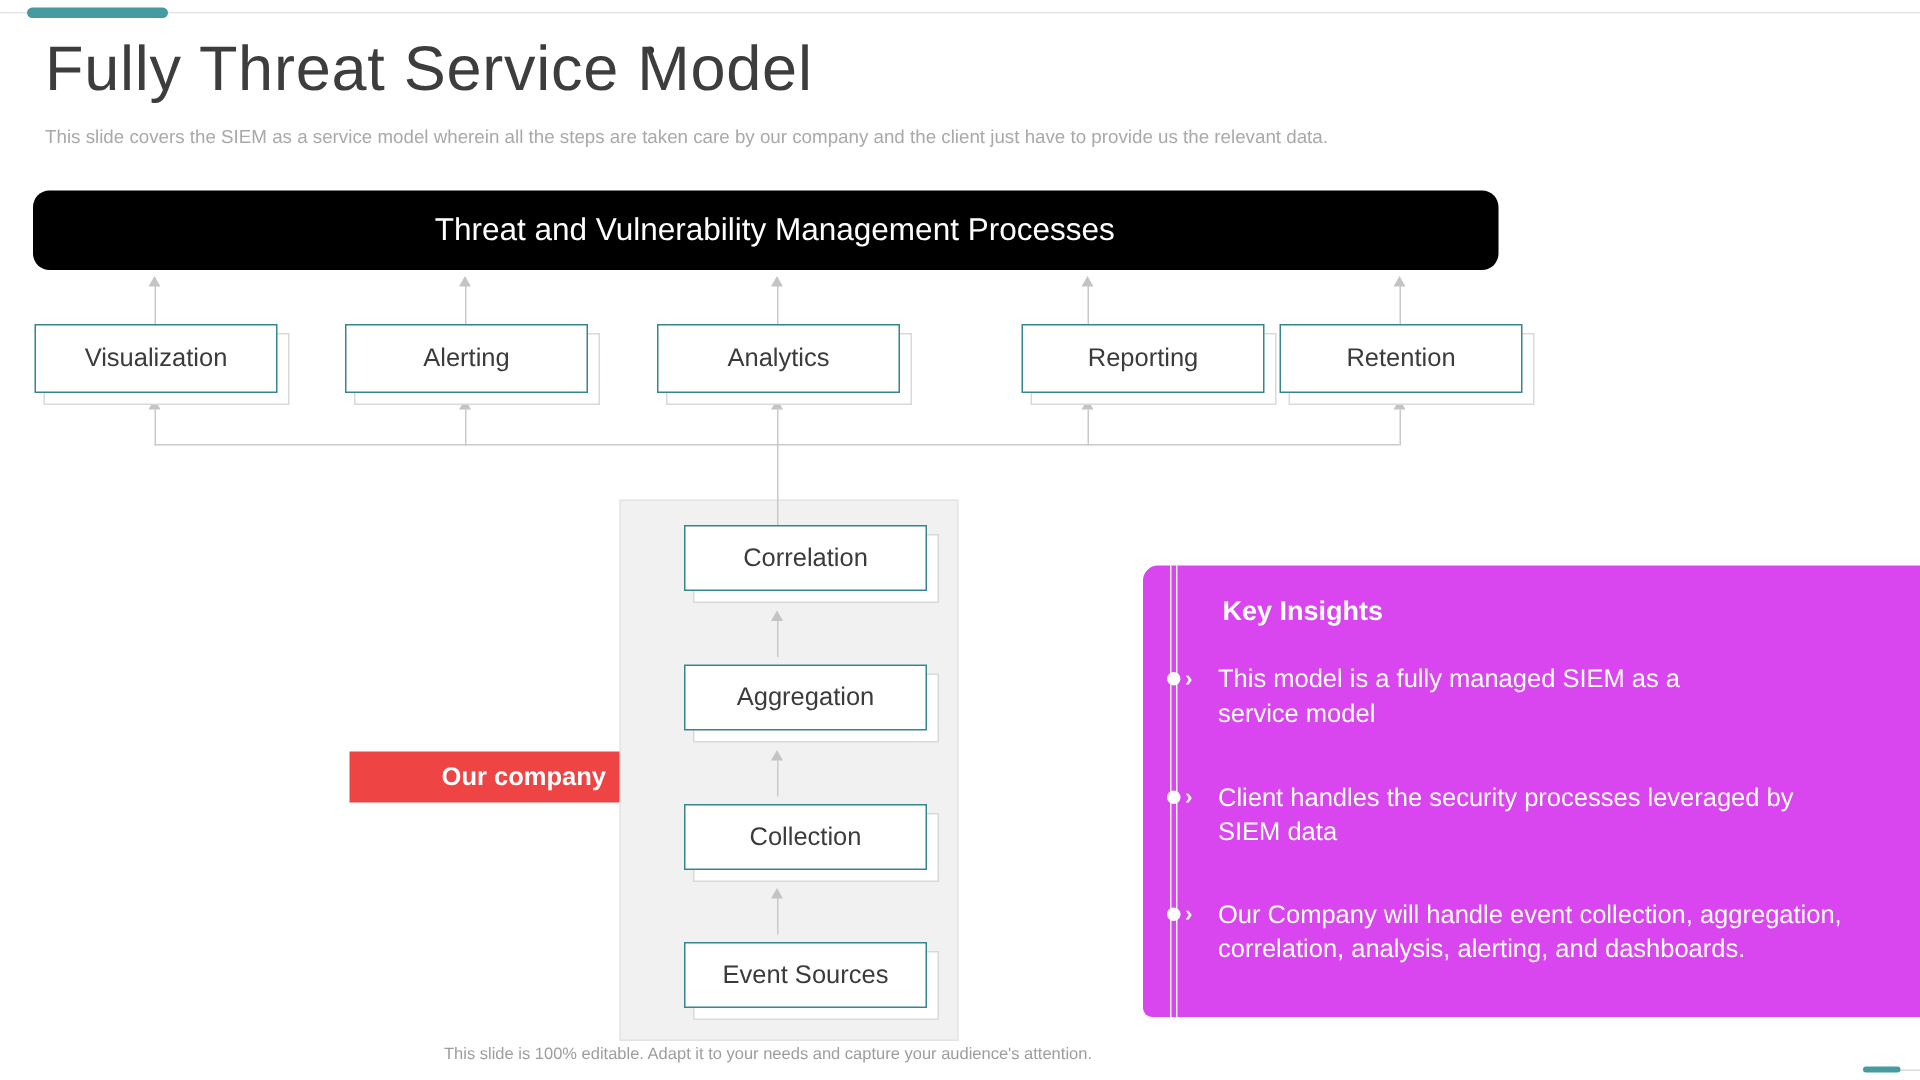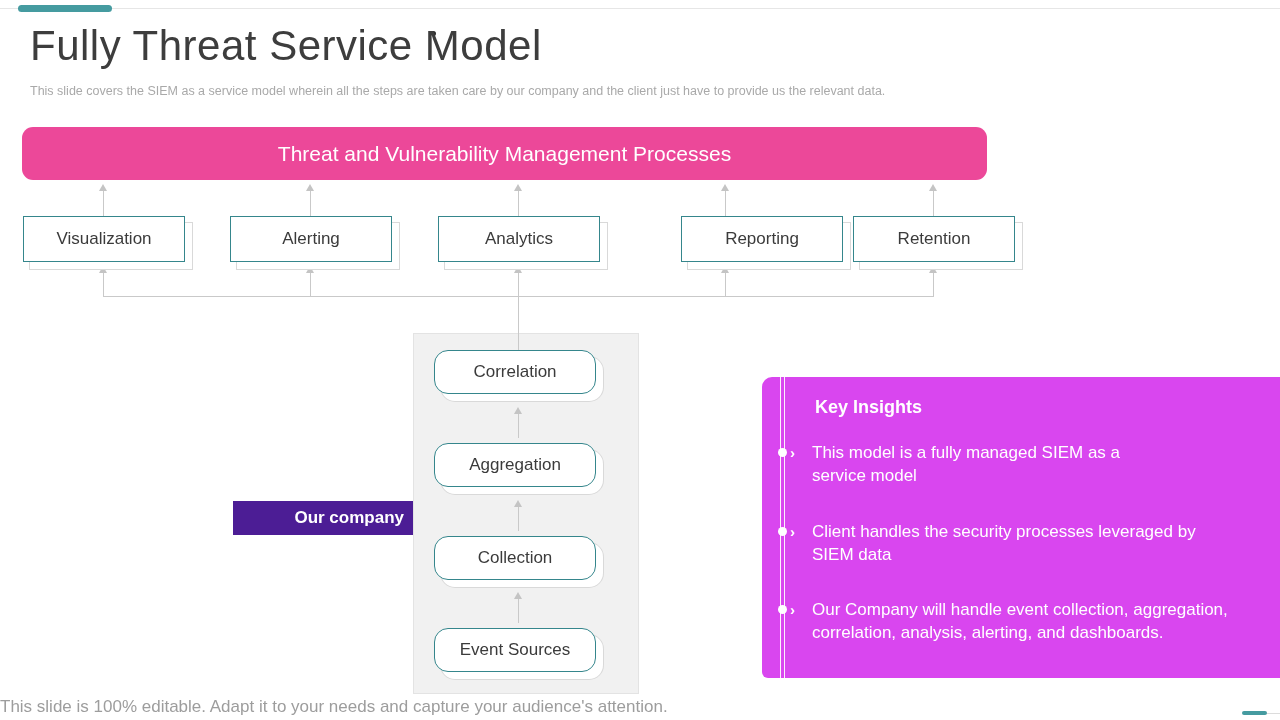--- a/index.html
+++ b/index.html
@@ -12,22 +12,22 @@
   .top-pill{position:absolute;left:18px;top:5px;width:94px;height:7px;border-radius:4px;background:#459ba0;}
   .stray-dot{position:absolute;left:431px;top:31px;width:5px;height:5px;border-radius:50%;background:#2f2f2f;}
 
   
   .title{position:absolute;left:30px;top:22px;font-size:42px;color:#3d3d3d;font-weight:400;letter-spacing:0.5px;white-space:nowrap;}
   .subtitle{position:absolute;left:30px;top:84px;font-size:12.5px;color:#a9a9a9;white-space:nowrap;}
 
   
   .banner{
     position:absolute;left:22px;top:127px;width:965px;height:53px;border-radius:11px;
-    background:#ec4899;color:#ffffff;font-size:21px;
-    display:flex;align-items:center;justify-content:center;
+    background:#000000;color:#ffffff;font-size:21px;
+    display:flex;align-items:center;justify-content:center;padding-left:12px;
   }
 
   
   .pbox{
     position:absolute;width:160px;height:44px;background:#ffffff;border:1px solid #35868c;
     display:flex;align-items:center;justify-content:center;
     font-size:17px;color:#3b3b3b;
     box-shadow:7px 7px 0 0 #ffffff, 7px 7px 0 1px #d9d9d9;
   }
   .row-y{top:216px;}
@@ -38,26 +38,26 @@
   .v{width:1px;} .h{height:1px;}
   .ahead{
     position:absolute;width:0;height:0;
     border-left:4.5px solid transparent;border-right:4.5px solid transparent;
     border-bottom:7px solid #c4c4c4;
   }
 
   
   .stack-container{position:absolute;left:413px;top:333px;width:224px;height:359px;background:#f1f1f1;border:1px solid #e3e3e3;}
 
-  .stk{left:434px;width:160px;height:42px;border-radius:14px;}
+  .stk{left:456px;width:160px;height:42px;}
   .sy0{top:350px;} .sy1{top:443px;} .sy2{top:536px;} .sy3{top:628px;}
 
   
   .company-bar{
-    position:absolute;left:233px;top:501px;width:180px;height:34px;background:#4c1d95;
+    position:absolute;left:233px;top:501px;width:180px;height:34px;background:#ef4444;
     color:#fff;font-weight:bold;font-size:17px;
     display:flex;align-items:center;justify-content:flex-end;
     padding-right:9px;box-sizing:border-box;
   }
 
   
   .insights{
     position:absolute;left:740px;top:377px;width:540px;height:301px;
     background:#d946ef;border-radius:10px 0 0 6px;color:#ffffff;margin-left:22px;
   }
@@ -65,21 +65,21 @@
   .ins-line.l1{left:18px;} .ins-line.l2{left:22px;}
   .ins-title{position:absolute;left:53px;top:20px;font-size:18px;font-weight:bold;}
   .bullet{position:absolute;left:50px;font-size:17px;line-height:23px;}
   .b0{top:64px;max-width:345px;}
   .b1{top:143px;max-width:395px;}
   .b2{top:221px;max-width:465px;}
   .marker-circle{position:absolute;left:-34px;top:7px;width:9px;height:9px;border-radius:50%;background:#ffffff;}
   .marker-chevron{position:absolute;left:-22px;top:0px;font-size:15px;font-weight:bold;color:#ffffff;}
 
   
-  .footer{position:absolute;left:0;top:697px;width:1024px;font-size:17px;color:#9d9d9d;}
+  .footer{position:absolute;left:0;top:697px;width:1024px;text-align:center;font-size:11px;color:#9d9d9d;}
   .bottom-line{position:absolute;left:1265px;top:713px;width:15px;height:1px;background:#dcdcdc;}
   .bottom-pill{position:absolute;left:1242px;top:711px;width:25px;height:4px;border-radius:2px;background:#459ba0;}
 </style>
 </head>
 <body>
 
 <div class="slide">
 
   <div class="top-line"></div>
   <div class="top-pill"></div>

